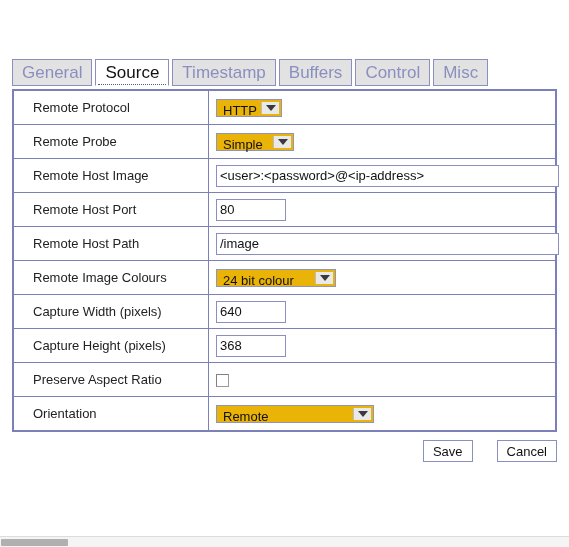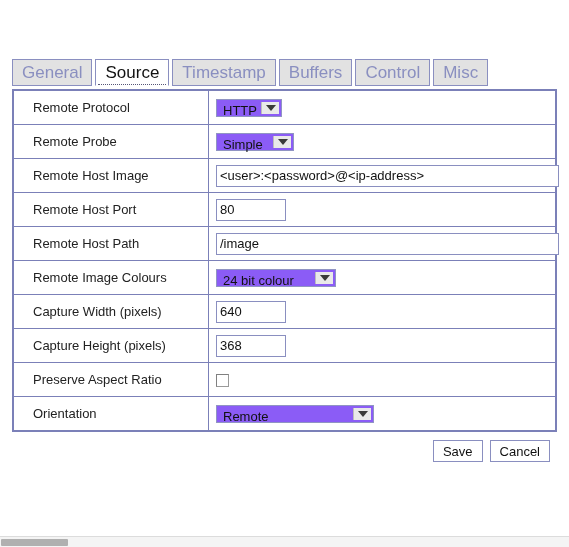--- a/index.html
+++ b/index.html
@@ -142,21 +142,21 @@
   .txt.w-small { width: 70px; }
 
   .txt.focused {
     border-color: #8a8fc0;
   }
 
   .sel {
     font-family: "Liberation Sans", sans-serif;
     font-size: 13px;
     color: #111111;
-    background: #8b5cf6;
+    background: #eab308;
     border: 1px solid #9094c3;
     box-sizing: border-box;
     height: 18px;
     line-height: 21px;
     padding: 0 22px 0 6px;
     position: relative;
     display: inline-block;
     white-space: nowrap;
     cursor: pointer;
     vertical-align: middle;
@@ -194,24 +194,24 @@
     background: #ffffff;
     box-sizing: border-box;
     display: inline-block;
     vertical-align: middle;
     cursor: pointer;
   }
 
   
   .button-row {
     position: absolute;
-    right: 19px;
+    right: 12px;
     top: 440px;
     display: flex;
-    gap: 7px;
+    gap: 24px;
   }
   .btn {
     font-family: "Liberation Sans", sans-serif;
     font-size: 13px;
     color: #111111;
     background: #ffffff;
     border: 1px solid #8a8fc0;
     padding: 2px 9px;
     height: 22px;
     box-sizing: border-box;

